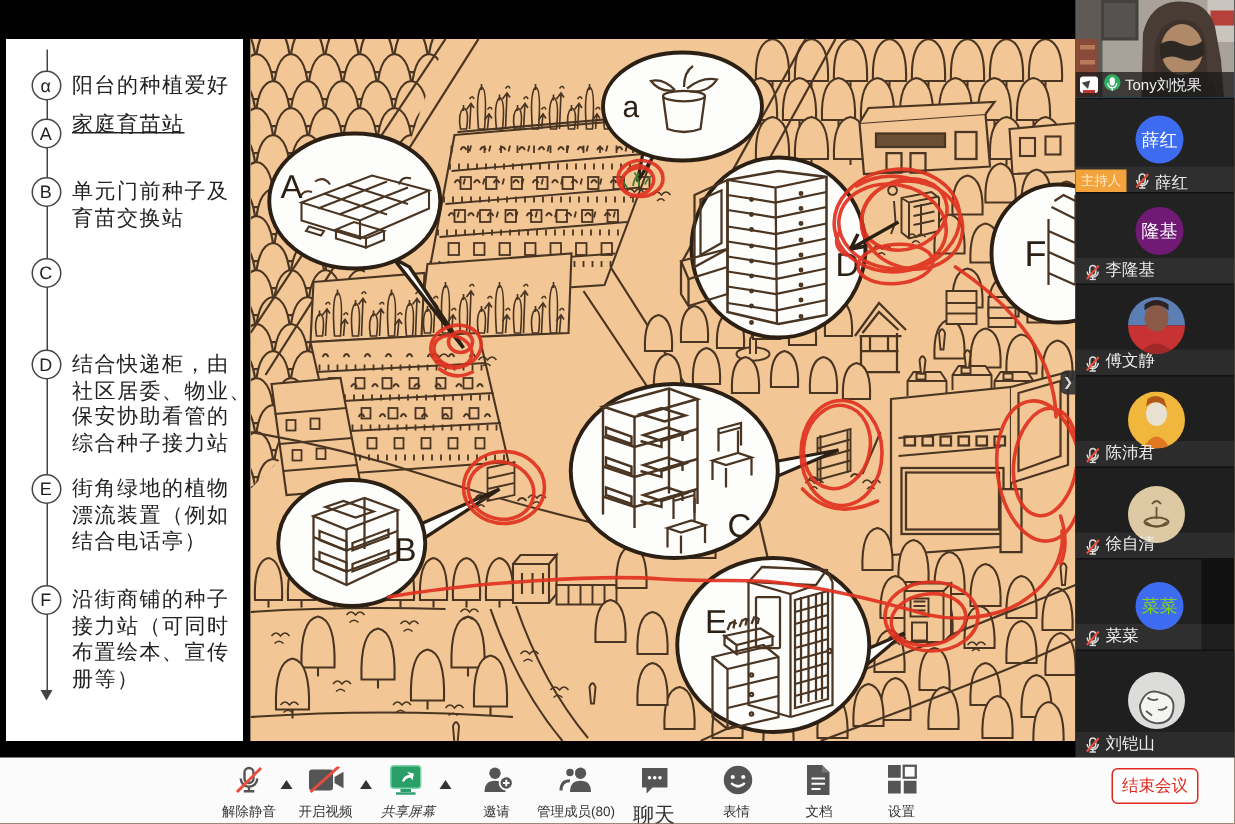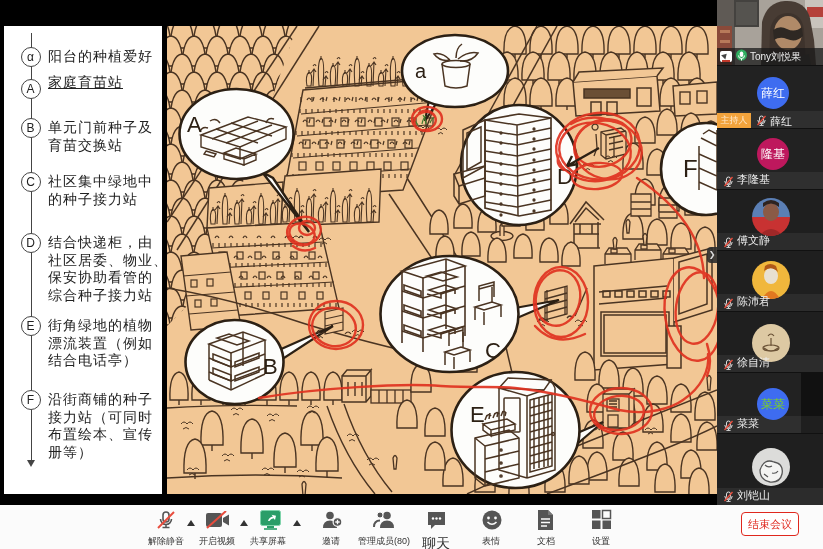--- a/index.html
+++ b/index.html
@@ -23,21 +23,20 @@
   <div class="abs" style="left:17px;top:53px;width:18px;height:18px;border:1.3px solid #444;border-radius:50%;background:#fff;text-align:center;line-height:18px;font-size:12px;">A</div>
 
   <div class="abs" style="left:44px;top:48px;text-decoration:underline;">家庭育苗站</div>
 
   <div class="abs" style="left:17px;top:92px;width:18px;height:18px;border:1.3px solid #444;border-radius:50%;background:#fff;text-align:center;line-height:18px;font-size:12px;">B</div>
 
   <div class="abs" style="left:44px;top:93px;width:120px;white-space:nowrap;">单元门前种子及<br>育苗交换站</div>
 
   <div class="abs" style="left:17px;top:146px;width:18px;height:18px;border:1.3px solid #444;border-radius:50%;background:#fff;text-align:center;line-height:18px;font-size:12px;">C</div>
 
-  <div class="abs" style="left:44px;top:147px;width:120px;white-space:nowrap;">社区集中绿地中<br>的种子接力站</div>
 
   <div class="abs" style="left:17px;top:207px;width:18px;height:18px;border:1.3px solid #444;border-radius:50%;background:#fff;text-align:center;line-height:18px;font-size:12px;">D</div>
 
   <div class="abs" style="left:44px;top:208px;width:120px;white-space:nowrap;">结合快递柜，由<br>社区居委、物业、<br>保安协助看管的<br>综合种子接力站</div>
 
   <div class="abs" style="left:17px;top:290px;width:18px;height:18px;border:1.3px solid #444;border-radius:50%;background:#fff;text-align:center;line-height:18px;font-size:12px;">E</div>
 
   <div class="abs" style="left:44px;top:291px;width:120px;white-space:nowrap;">街角绿地的植物<br>漂流装置（例如<br>结合电话亭）</div>
 
   <div class="abs" style="left:17px;top:364px;width:18px;height:18px;border:1.3px solid #444;border-radius:50%;background:#fff;text-align:center;line-height:18px;font-size:12px;">F</div>
@@ -1073,21 +1072,21 @@
         <path d="M5.5,1 a2,2 0 0 1 2,2 v2.5 a2,2 0 0 1 -4,0 v-2.5 a2,2 0 0 1 2,-2 Z M1.8,5 a3.7,3.7 0 0 0 7.4,0 M5.5,8.7 V10.4 M3.4,10.4 h4.2" fill="none" stroke="#ddd" stroke-width="1"></path>
         <line x1="1.5" y1="10" x2="9.5" y2="1" stroke="#e74c3c" stroke-width="1.4"></line>
       </svg>
 
     <div class="abs" style="left:53px;top:48px;font-size:11px;color:#eee;">薛红</div>
   </div>
 
   <div class="abs" style="left:0;top:129px;width:106px;height:60px;background:#222;">
       <div class="abs" style="left:0;top:43px;width:106px;height:17px;background:rgba(255,255,255,0.06);"></div>
 
-    <div class="abs" style="left:40px;top:9px;width:32px;height:32px;border-radius:50%;background:#be185d;color:#fff;font-size:12px;text-align:center;line-height:32px;">隆基</div>
+    <div class="abs" style="left:40px;top:9px;width:32px;height:32px;border-radius:50%;background:#701a75;color:#fff;font-size:12px;text-align:center;line-height:32px;">隆基</div>
 
     <svg class="abs" style="left:6px;top:47px;" width="11" height="11">
         <path d="M5.5,1 a2,2 0 0 1 2,2 v2.5 a2,2 0 0 1 -4,0 v-2.5 a2,2 0 0 1 2,-2 Z M1.8,5 a3.7,3.7 0 0 0 7.4,0 M5.5,8.7 V10.4 M3.4,10.4 h4.2" fill="none" stroke="#ddd" stroke-width="1"></path>
         <line x1="1.5" y1="10" x2="9.5" y2="1" stroke="#e74c3c" stroke-width="1.4"></line>
       </svg>
 
     <div class="abs" style="left:20px;top:43px;font-size:11px;color:#eee;">李隆基</div>
   </div>
 
   <div class="abs" style="left:0;top:190px;width:106px;height:60px;background:#1f1f1f;">
@@ -1210,21 +1209,21 @@
   <div class="abs" style="left:197px;top:30px;width:40px;text-align:center;font-size:9px;">开启视频</div>
 
   <div class="abs" style="left:240px;top:15px;width:0;height:0;border-left:4px solid transparent;border-right:4px solid transparent;border-bottom:6px solid #333;"></div>
 
   <svg class="abs" style="left:259px;top:4px;" width="23" height="22" viewBox="0 0 23 22">
       <rect x="1.5" y="1.5" width="20" height="15" rx="2" fill="#2a9e68" stroke="#7fd4ab" stroke-width="1"></rect>
       <path d="M9,12 q1,-4 5,-4.5 l-1.5,-1.8 l4.5,1 l-1,4.4 l-1.5,-1.8 q-3,0.5 -4,2.7 Z" fill="#fff"></path>
       <rect x="8" y="17" width="7" height="2" fill="#2a9e68"></rect>
       <rect x="5" y="19.2" width="13" height="1.6" fill="#2a9e68"></rect>
     </svg>
-  <div class="abs" style="left:250px;top:30px;width:40px;text-align:left;font-size:9px;">共享屏幕</div>
+  <div class="abs" style="left:250px;top:30px;width:40px;text-align:right;font-size:9px;font-style:italic;">共享屏幕</div>
 
   <div class="abs" style="left:293px;top:15px;width:0;height:0;border-left:4px solid transparent;border-right:4px solid transparent;border-bottom:6px solid #333;"></div>
 
   <svg class="abs" style="left:321px;top:4px;" width="22" height="22" viewBox="0 0 22 22">
       <circle cx="9" cy="6.5" r="3.8" fill="#555"></circle>
       <path d="M2,19 q0,-7.5 7,-7.5 q7,0 7,7.5 Z" fill="#555"></path>
       <circle cx="16.5" cy="13" r="4.4" fill="#555" stroke="#fbfbfb" stroke-width="1.2"></circle>
       <path d="M16.5,10.8 v4.4 M14.3,13 h4.4" stroke="#fbfbfb" stroke-width="1.3"></path>
     </svg>
   <div class="abs" style="left:311px;top:30px;width:40px;text-align:center;font-size:9px;">邀请</div>

